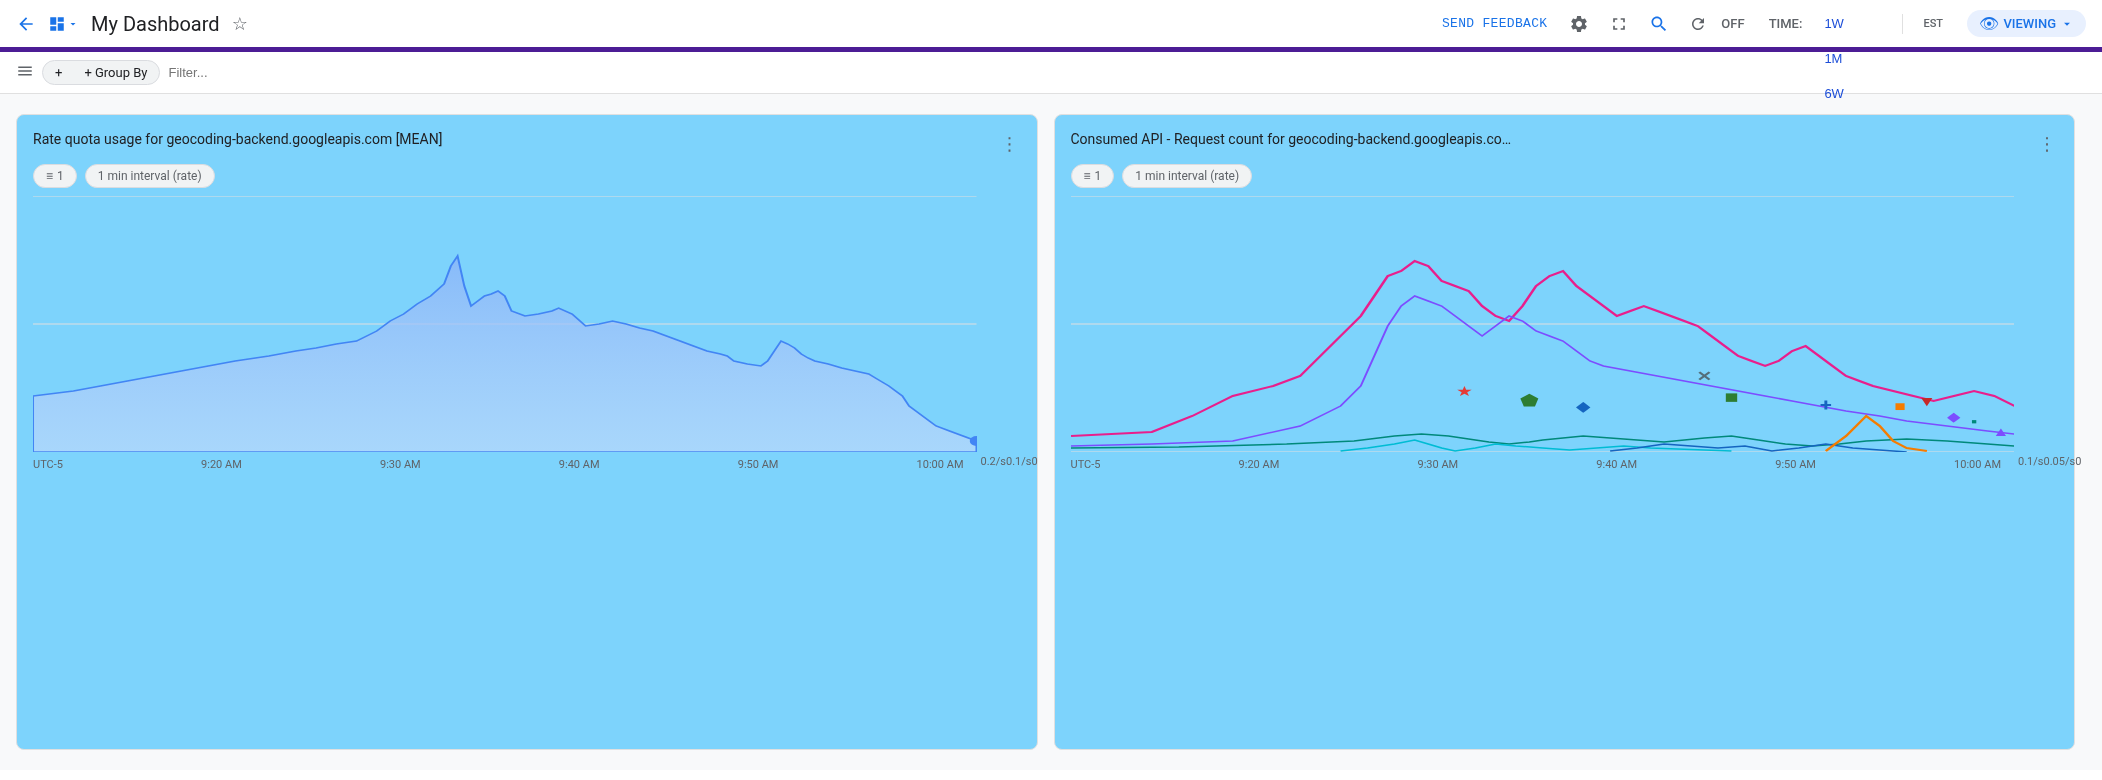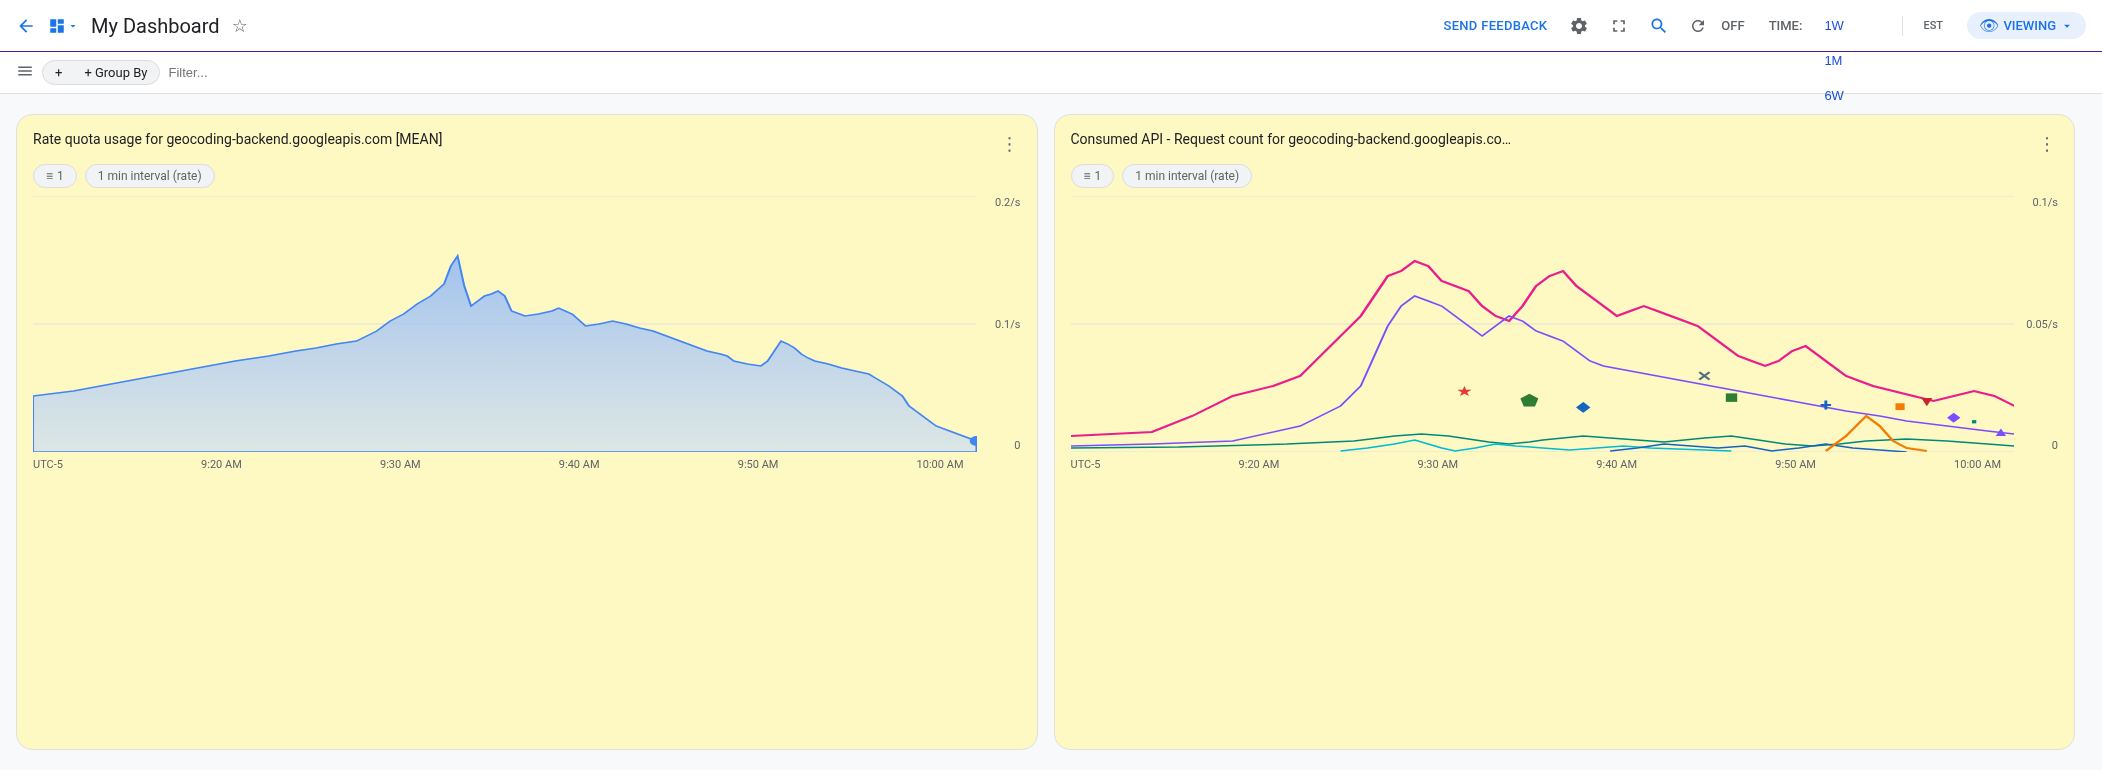--- a/index.html
+++ b/index.html
@@ -4,21 +4,21 @@
   <style>
     * { box-sizing: border-box; margin: 0; padding: 0; }
     body { font-family: 'Google Sans', Roboto, Arial, sans-serif; background: #fff; color: #202124; font-size: 14px; }
 
     
     .header {
       display: flex;
       align-items: center;
       padding: 0 16px;
       height: 52px;
-      border-bottom: 1px solid #4c1d95;
+      border-bottom: 5px solid #4c1d95;
       gap: 8px;
     }
     .header-back {
       color: #1a73e8;
       font-size: 20px;
       cursor: pointer;
       display: flex; align-items: center;
     }
     .header-icon-btn {
       color: #1a73e8;
@@ -35,20 +35,21 @@
     }
     .header-star { color: #5f6368; cursor: pointer; font-size: 18px; }
     .header-spacer { flex: 1; }
     .header-send-feedback {
       color: #1a73e8;
       font-size: 13px;
       font-weight: 500;
       cursor: pointer;
       letter-spacing: 0.3px;
       margin-right: 8px;
+      font-family: Liberation Mono, monospace;
     }
     .icon-btn {
       color: #5f6368;
       cursor: pointer;
       padding: 6px;
       border-radius: 50%;
       display: flex; align-items: center; justify-content: center;
       font-size: 18px;
     }
     .time-label {
@@ -128,23 +129,23 @@
     .main {
       display: flex;
       gap: 0;
       padding: 20px 16px;
       background: #f8f9fa;
       min-height: calc(100vh - 104px);
     }
 
     
     .chart-card {
-      background: #fef9c3;
+      background: #7dd3fc;
       border: 1px solid #e0e0e0;
-      border-radius: 16px;
+      border-radius: 8px;
       padding: 16px;
       flex: 1;
       margin: 0 8px;
       min-width: 0;
     }
     .chart-card:first-child { margin-left: 0; }
     .chart-card:last-child { margin-right: 11px; }
 
     .chart-header {
       display: flex;
@@ -182,24 +183,24 @@
     
     .chart-area {
       position: relative;
       height: 280px;
       margin-top: 8px;
     }
     .chart-y-labels {
       position: absolute;
       right: 0;
       top: 0;
-      bottom: 24px;
+      bottom: 8px;
       width: 40px;
       display: flex;
-      flex-direction: column;
+      flex-direction: row;
       justify-content: space-between;
       align-items: flex-end;
       font-size: 11px;
       color: #5f6368;
       padding-bottom: 0;
     }
     .chart-svg-container {
       position: absolute;
       left: 0;
       right: 44px;

